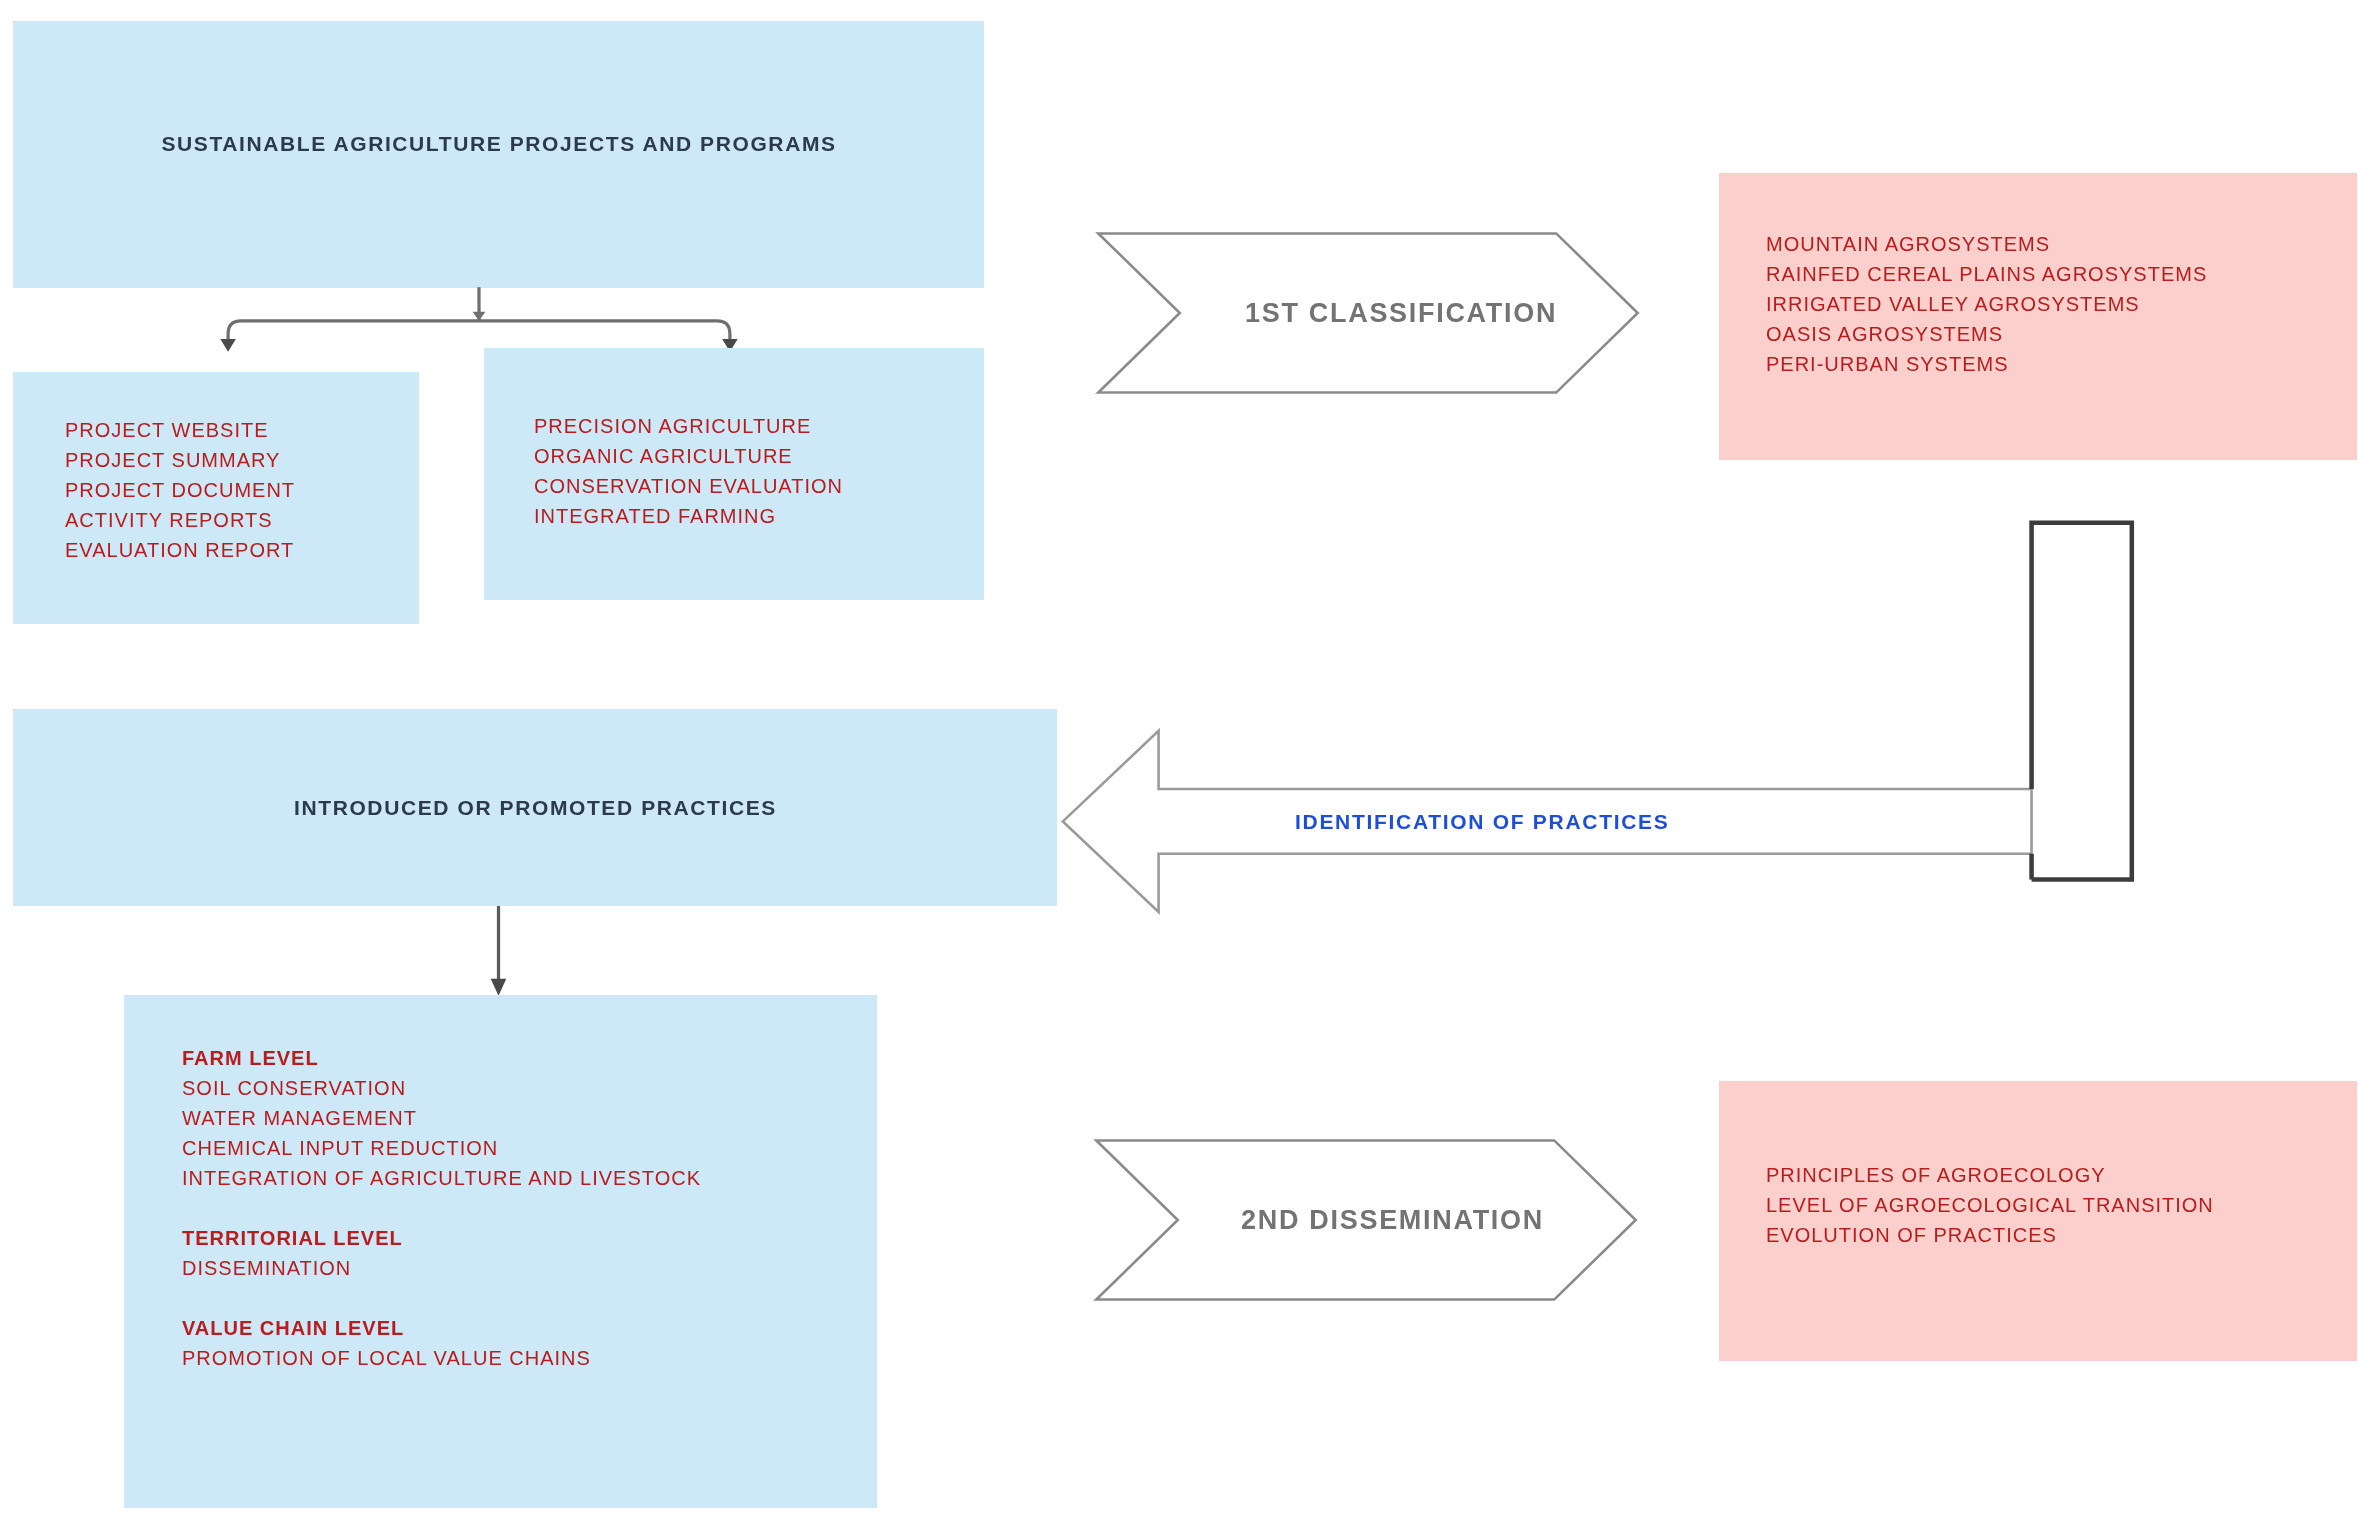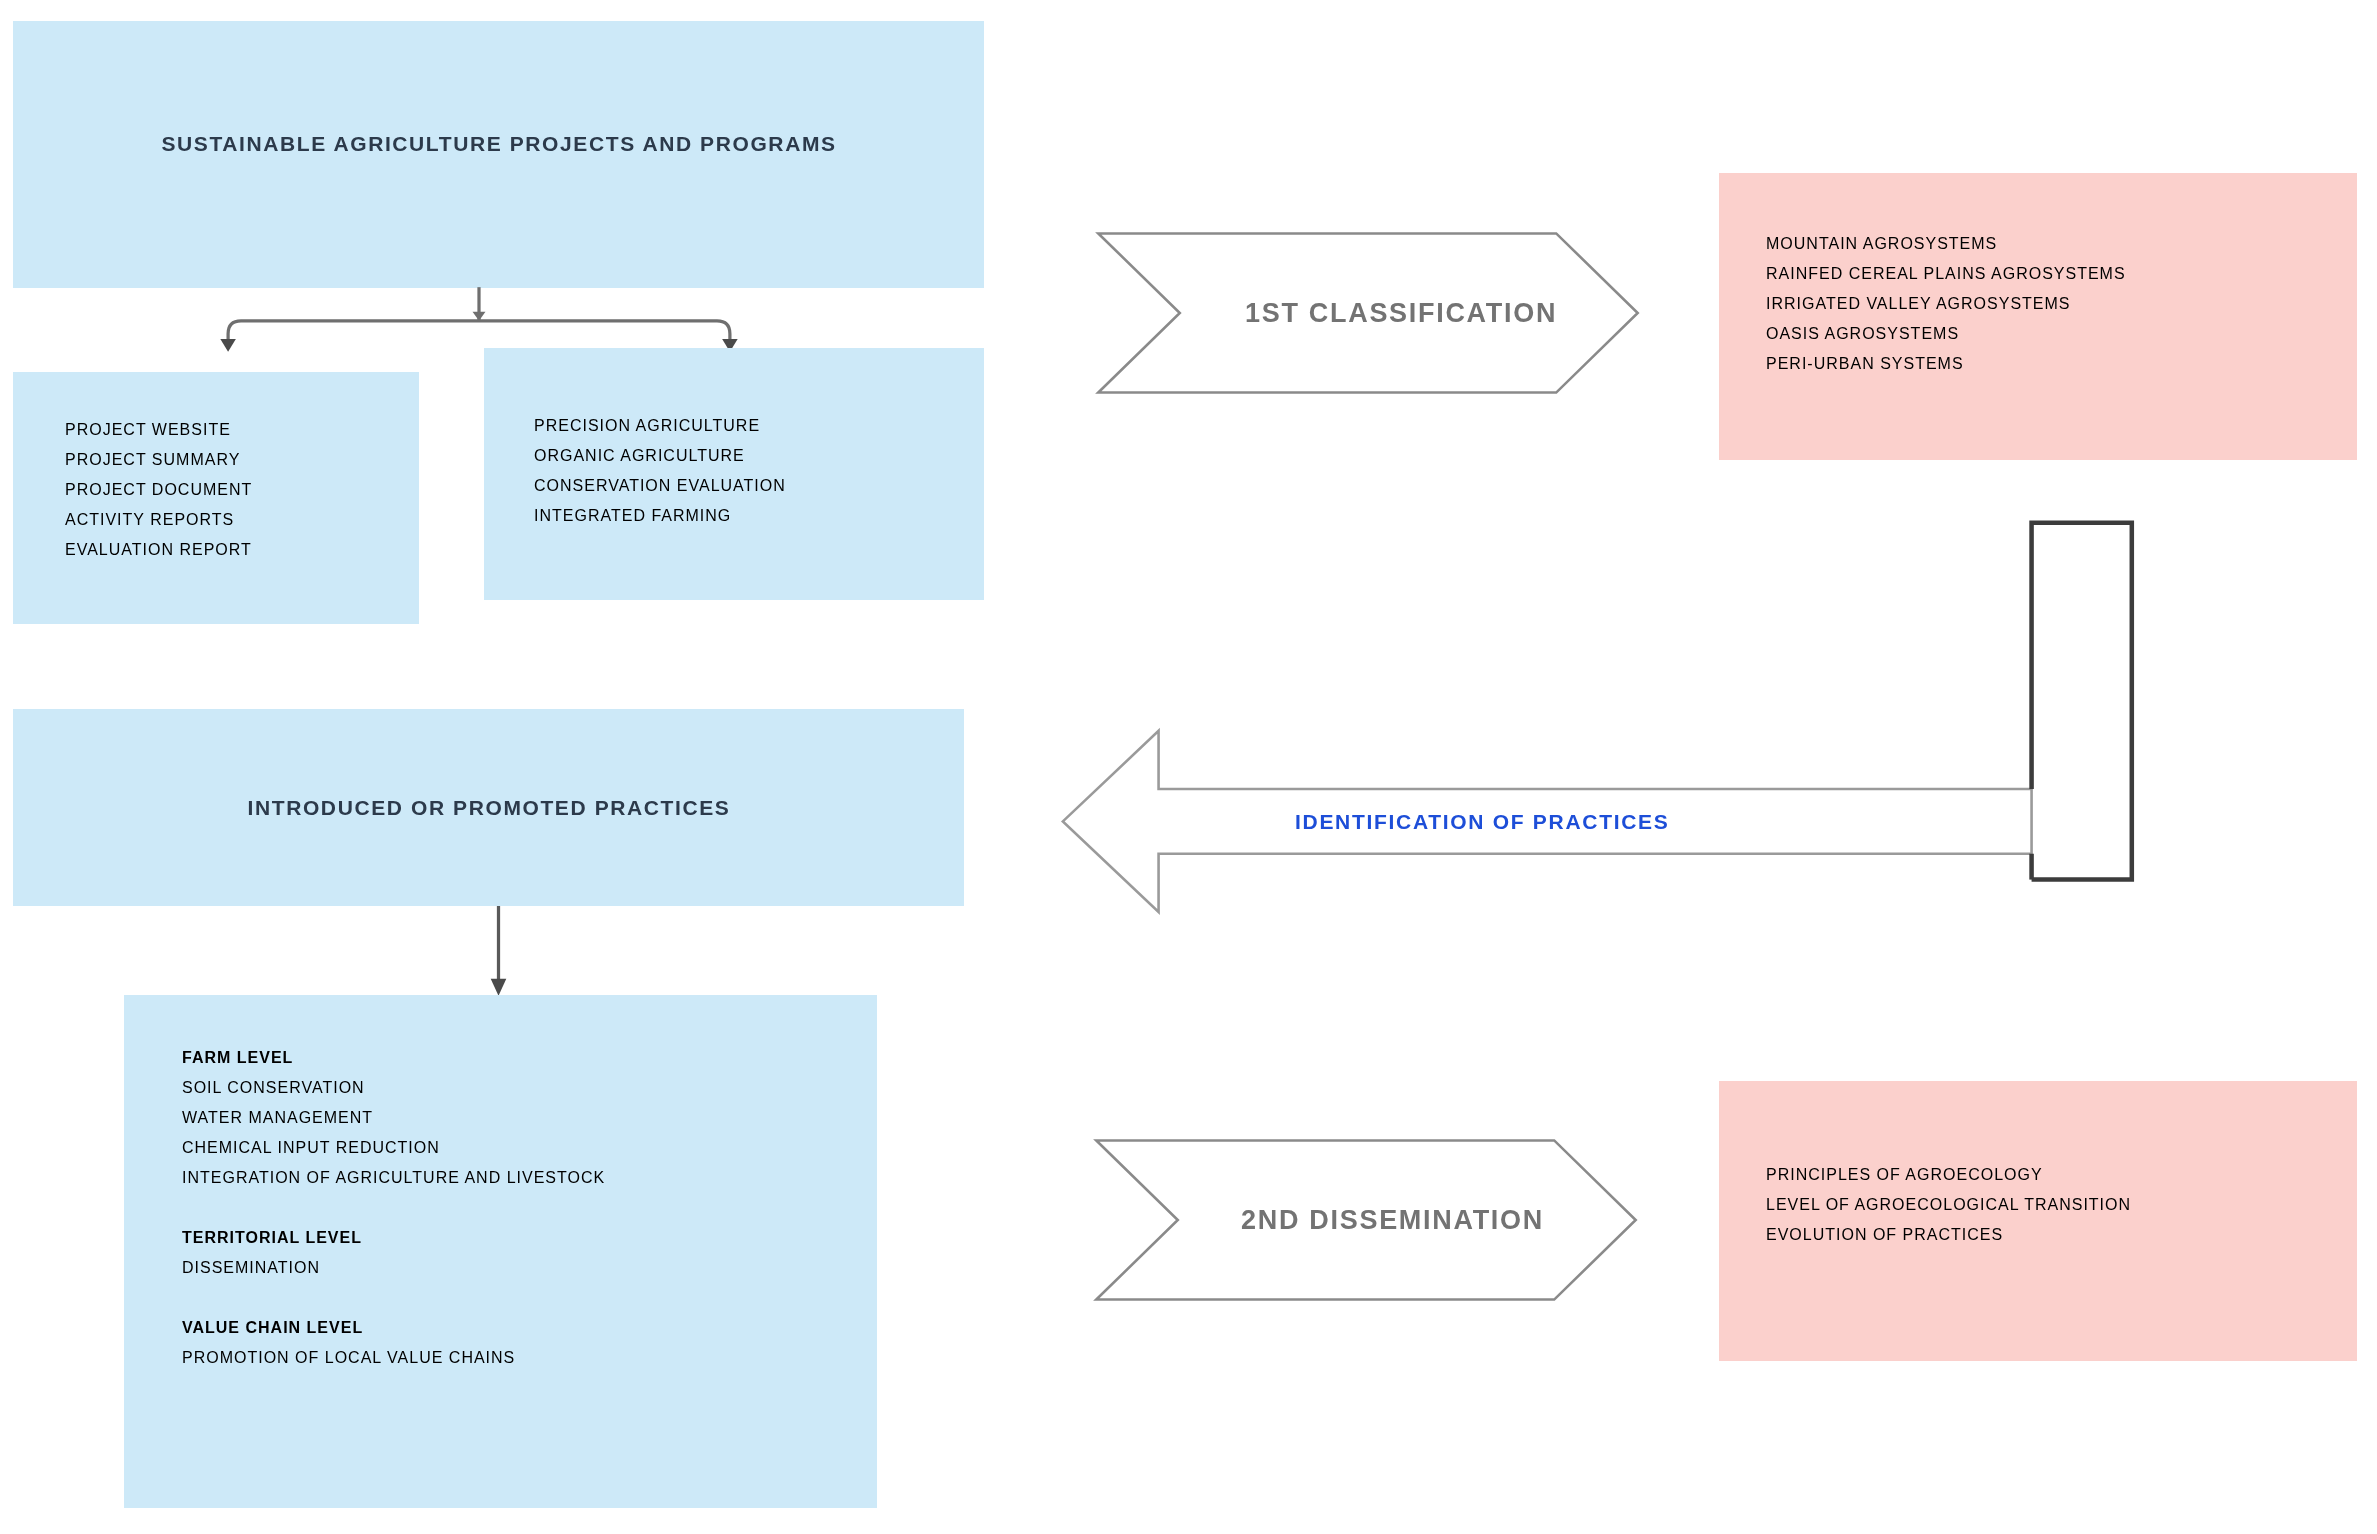--- a/index.html
+++ b/index.html
@@ -33,22 +33,22 @@
     transform: translateY(-50%);
     text-align: center;
     color: #2c3a4b;
     font-weight: bold;
     font-size: 21px;
     letter-spacing: 1.6px;
   }
 
   .list {
     position: absolute;
-    color: #000000;
-    font-size: 16px;
+    color: #b91c1c;
+    font-size: 20px;
     letter-spacing: 1px;
     line-height: 30px;
     white-space: nowrap;
   }
   .list .bold { font-weight: bold; }
   .list .spacer { display: block; height: 30px; }
 
   
   .chevron {
     position: absolute;
@@ -150,21 +150,21 @@
                L 150 530
                L 1500 530 Z" fill="#ffffff" stroke="#9a9a9a" stroke-width="4" stroke-linejoin="miter"></path>
 
       <path d="M 1500 430 L 1500 18 L 1655 18 L 1655 570 L 1500 570" fill="none" stroke="#3c3c3c" stroke-width="7" stroke-linejoin="miter"></path>
 
       <path d="M 1500 570 L 1500 530" fill="none" stroke="#3c3c3c" stroke-width="7"></path>
     </svg>
     <div class="bigarrow-label" style="left:234px; top:299px;">IDENTIFICATION OF PRACTICES</div>
   </div>
 
-  <div class="box box-blue" style="left:13px; top:709px; width:951px; height:197px;">
+  <div class="box box-blue" style="left:13px; top:709px; width:1044px; height:197px;">
     <div class="box-title">INTRODUCED OR PROMOTED PRACTICES</div>
   </div>
 
   <div class="connector" style="left:479px; top:906px; width:39px; height:91px;">
     <svg width="39" height="91" viewBox="0 0 60 140">
       <path d="M 30 0 L 30 118" stroke="#5a5a5a" stroke-width="5" fill="none"></path>
       <path d="M 30 138 L 18 112 L 42 112 Z" fill="#4a4a4a"></path>
     </svg>
   </div>
 

